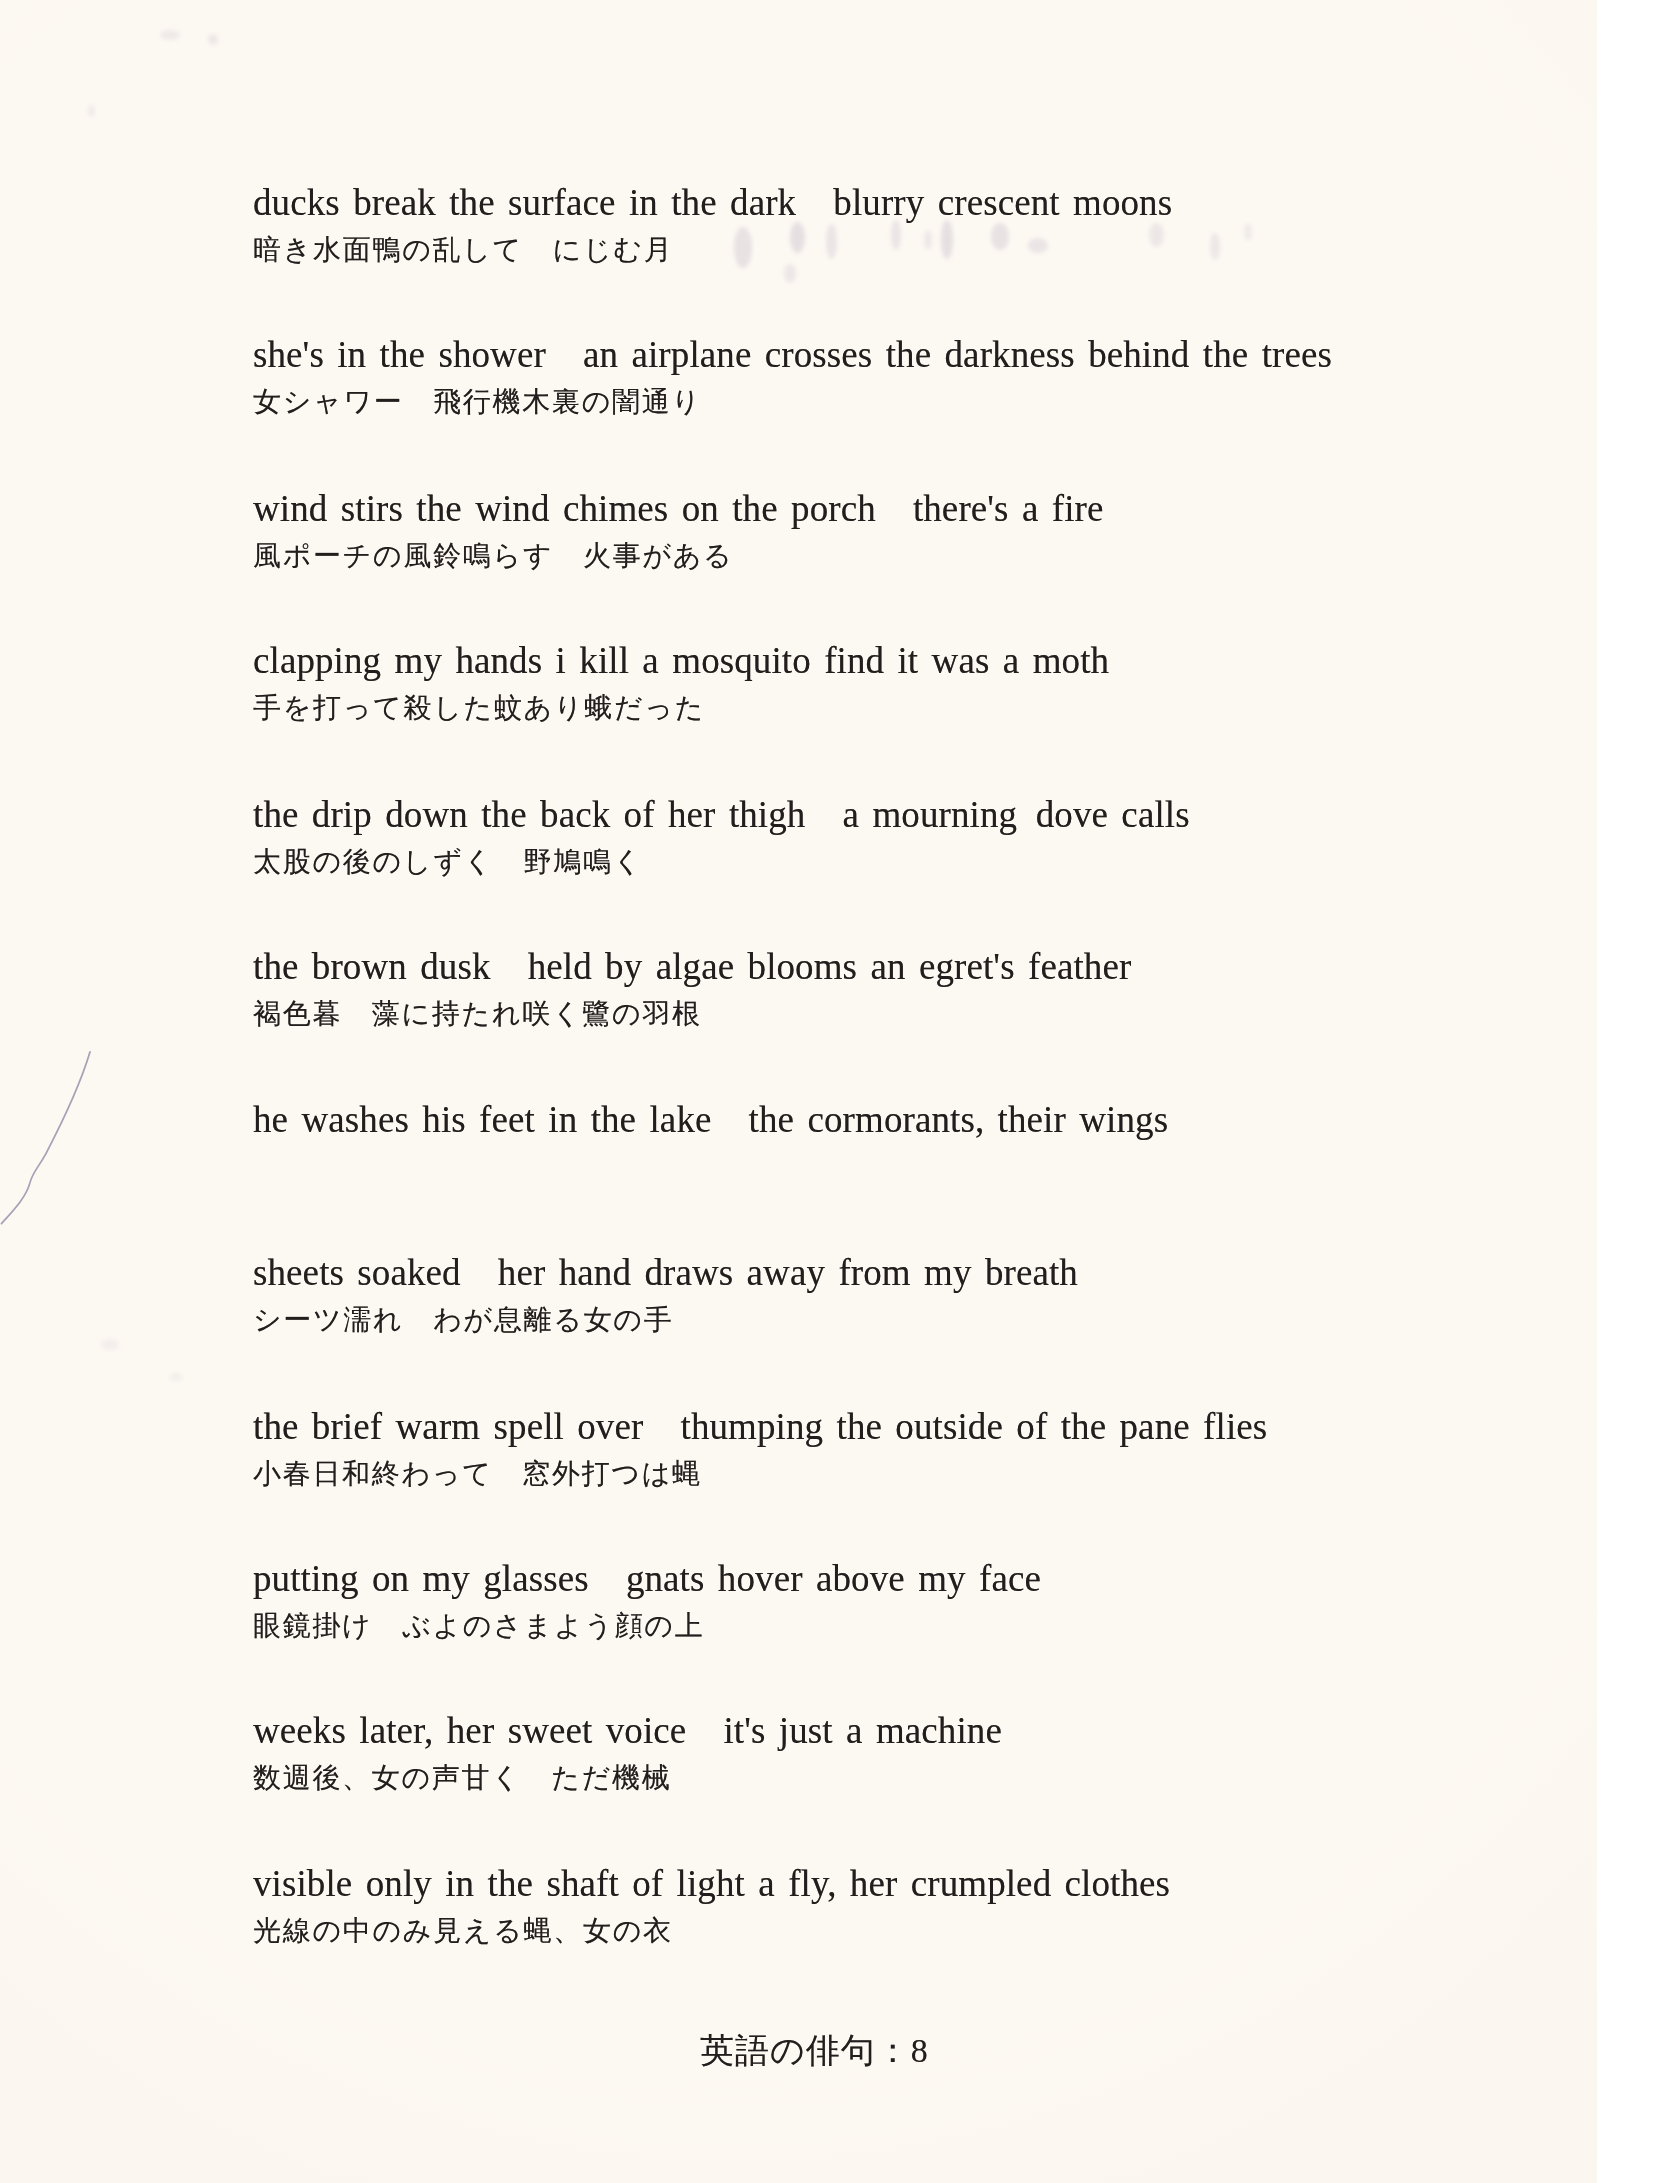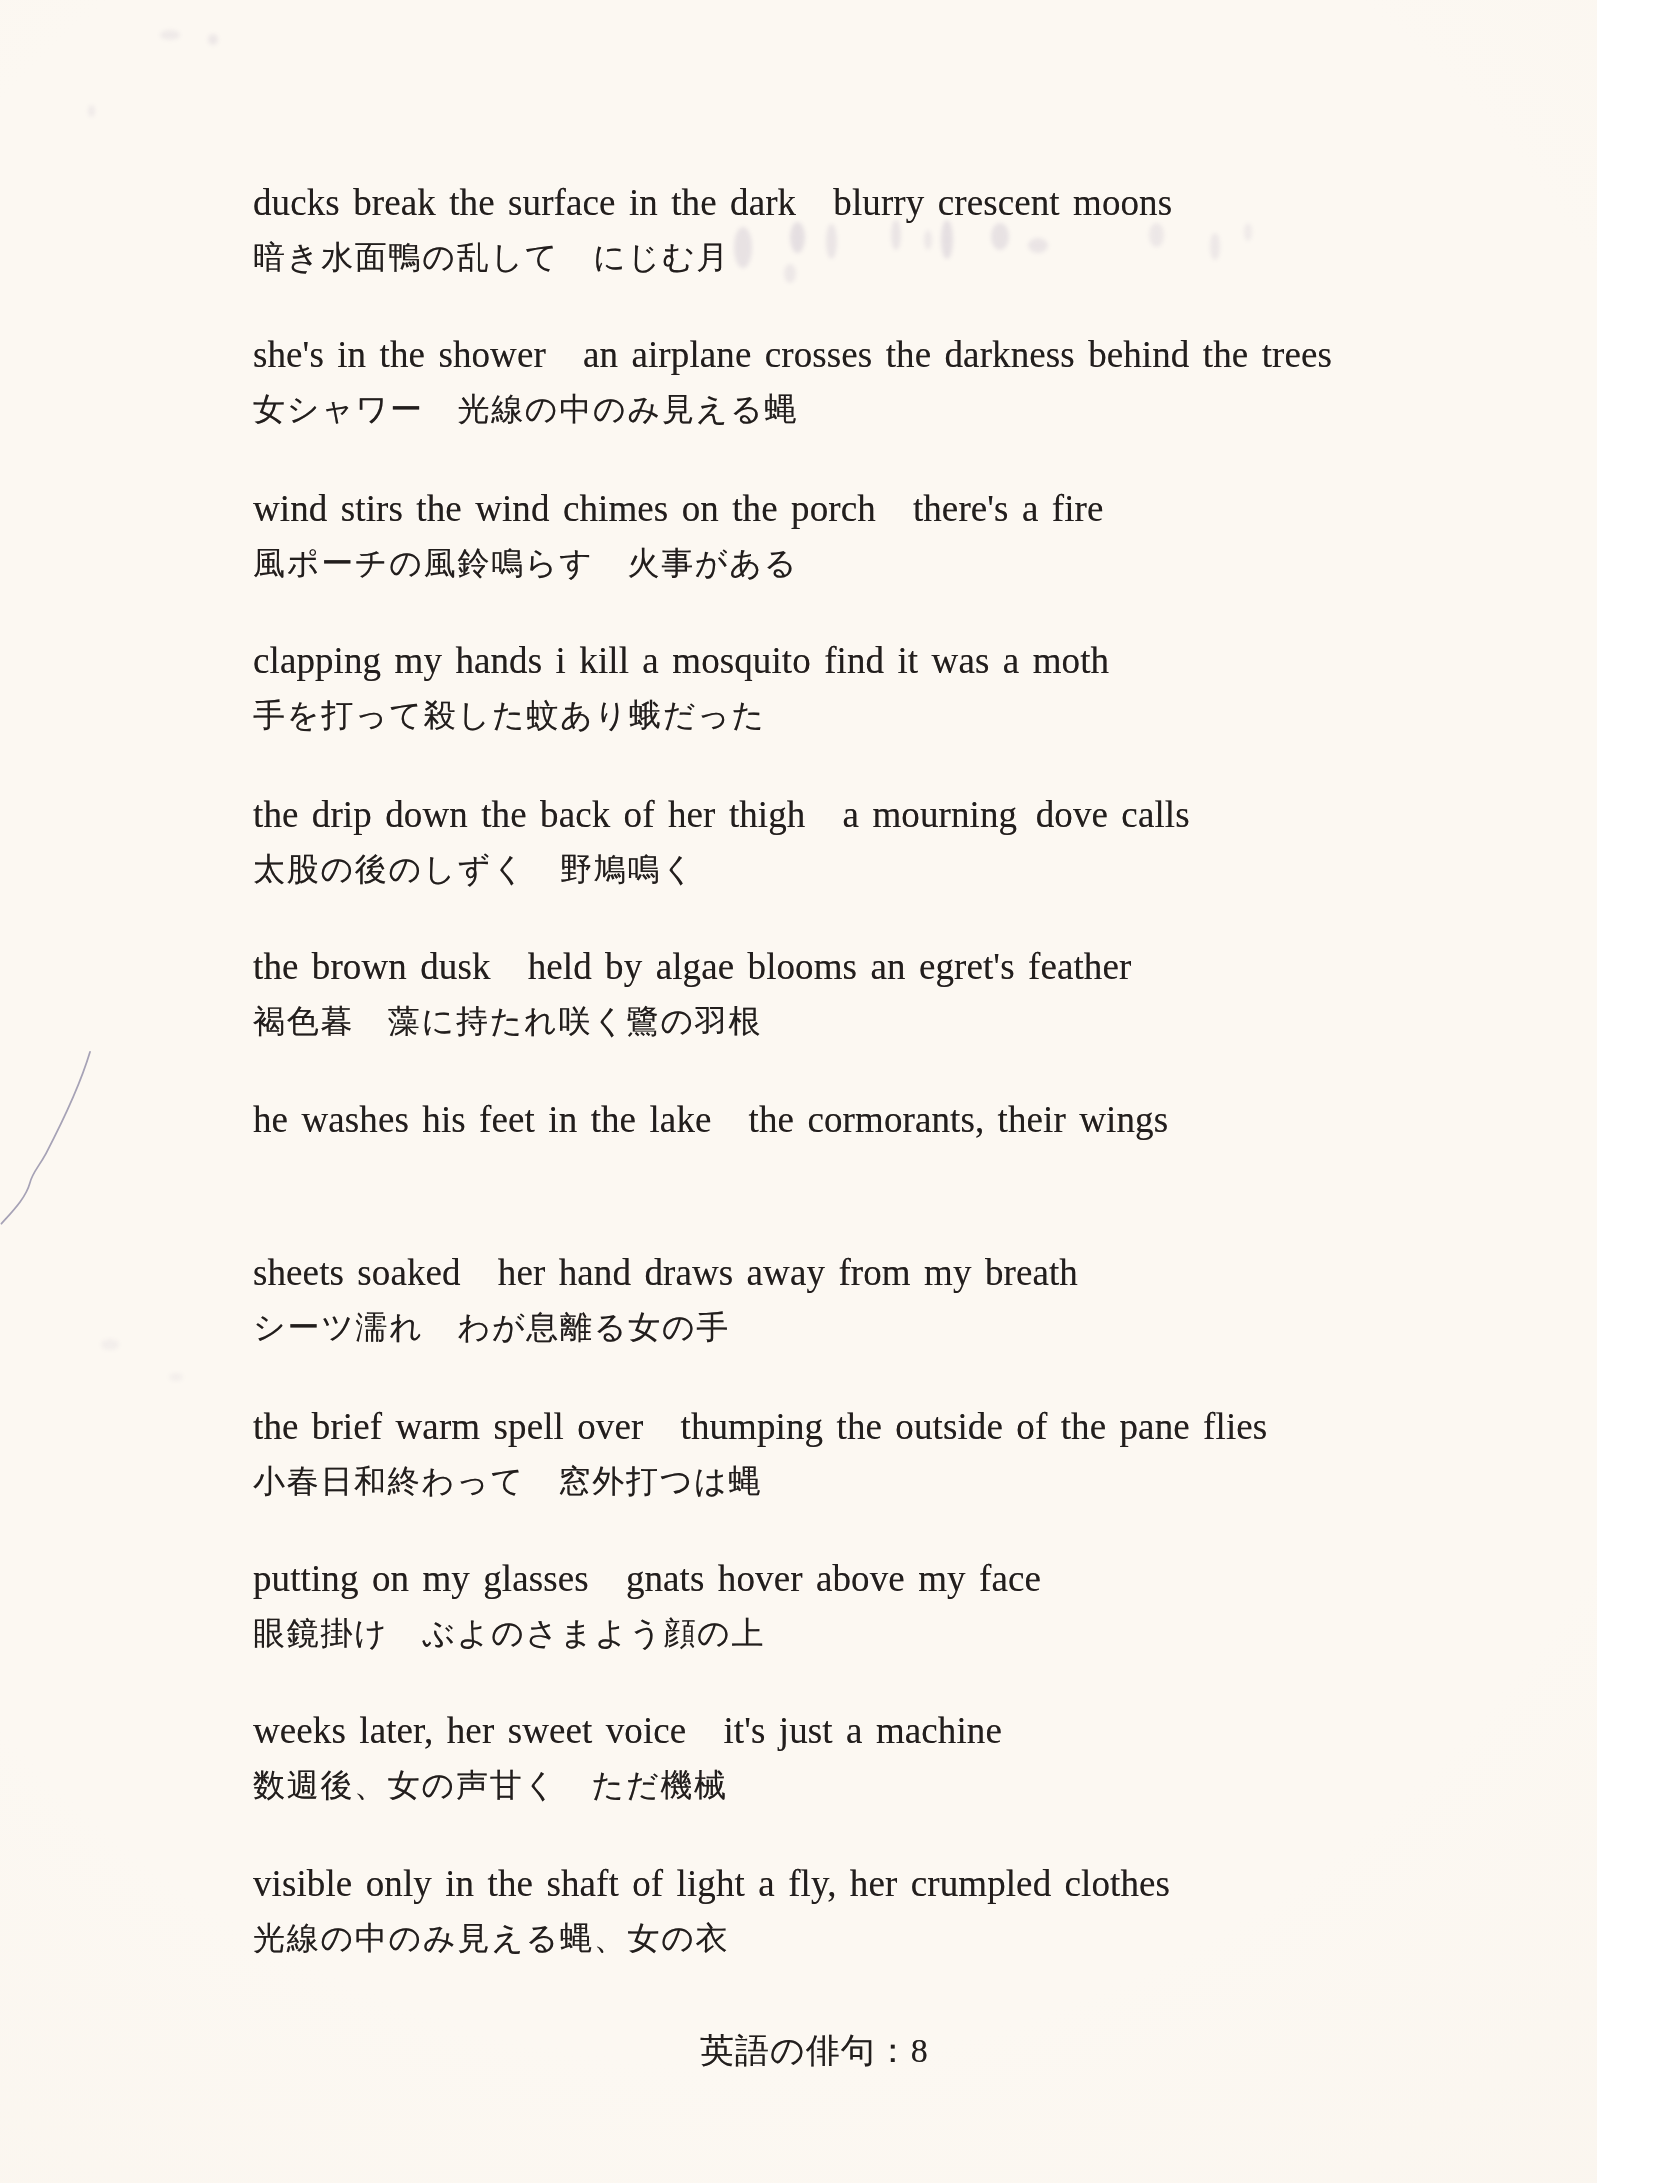--- a/index.html
+++ b/index.html
@@ -15,23 +15,23 @@
   .couplet { position: absolute; left: 253px; }
   .line-en {
     font-size: 37px;
     line-height: 45px;
     letter-spacing: 0.1px;
     word-spacing: 4px;
     white-space: nowrap;
     text-shadow: 0 0 0.5px rgba(32,26,24,0.55);
   }
   .line-ja {
-    font-size: 32px;
+    font-size: 28px;
     line-height: 41px;
-    margin-top: 12px;
+    margin-top: 4px;
     letter-spacing: 1.7px;
     white-space: nowrap;
     text-shadow: 0 0 0.5px rgba(32,26,24,0.5);
   }
   .footer {
     position: absolute;
     left: 700px;
     top: 2030px;
     font-size: 34px;
     line-height: 41px;
@@ -79,21 +79,21 @@
       <path d="M133,16 C118,66 92,120 68,166 C56,188 48,194 44,210 C38,232 18,252 2,270" stroke="#8a86a2" stroke-width="2.6" fill="none" opacity="0.75" stroke-linecap="round"></path>
     </svg>
   </div>
 
   <div class="couplet" style="top:180px">
     <div class="line-en">ducks break the surface in the dark blurry crescent moons</div>
     <div class="line-ja">暗き水面鴨の乱して　にじむ月</div>
   </div>
   <div class="couplet" style="top:332px">
     <div class="line-en">she's in the shower an airplane crosses the darkness behind the trees</div>
-    <div class="line-ja">女シャワー　光線の中のみ見える蝿</div>
+    <div class="line-ja">女シャワー　飛行機木裏の闇通り</div>
   </div>
   <div class="couplet" style="top:486px">
     <div class="line-en">wind stirs the wind chimes on the porch there's a fire</div>
     <div class="line-ja">風ポーチの風鈴鳴らす　火事がある</div>
   </div>
   <div class="couplet" style="top:638px">
     <div class="line-en">clapping my hands i kill a mosquito find it was a moth</div>
     <div class="line-ja">手を打って殺した蚊あり蛾だった</div>
   </div>
   <div class="couplet" style="top:792px">

